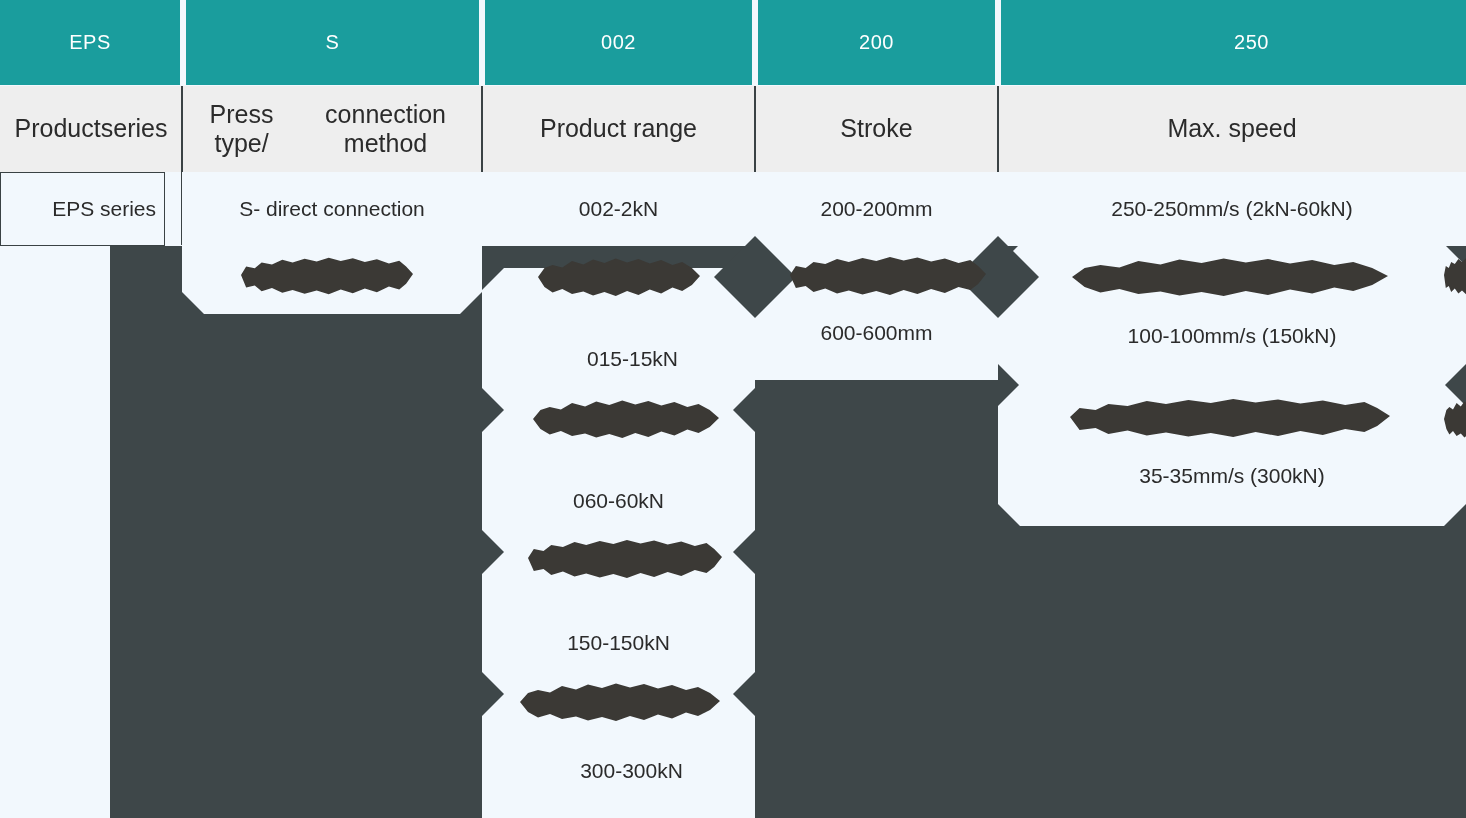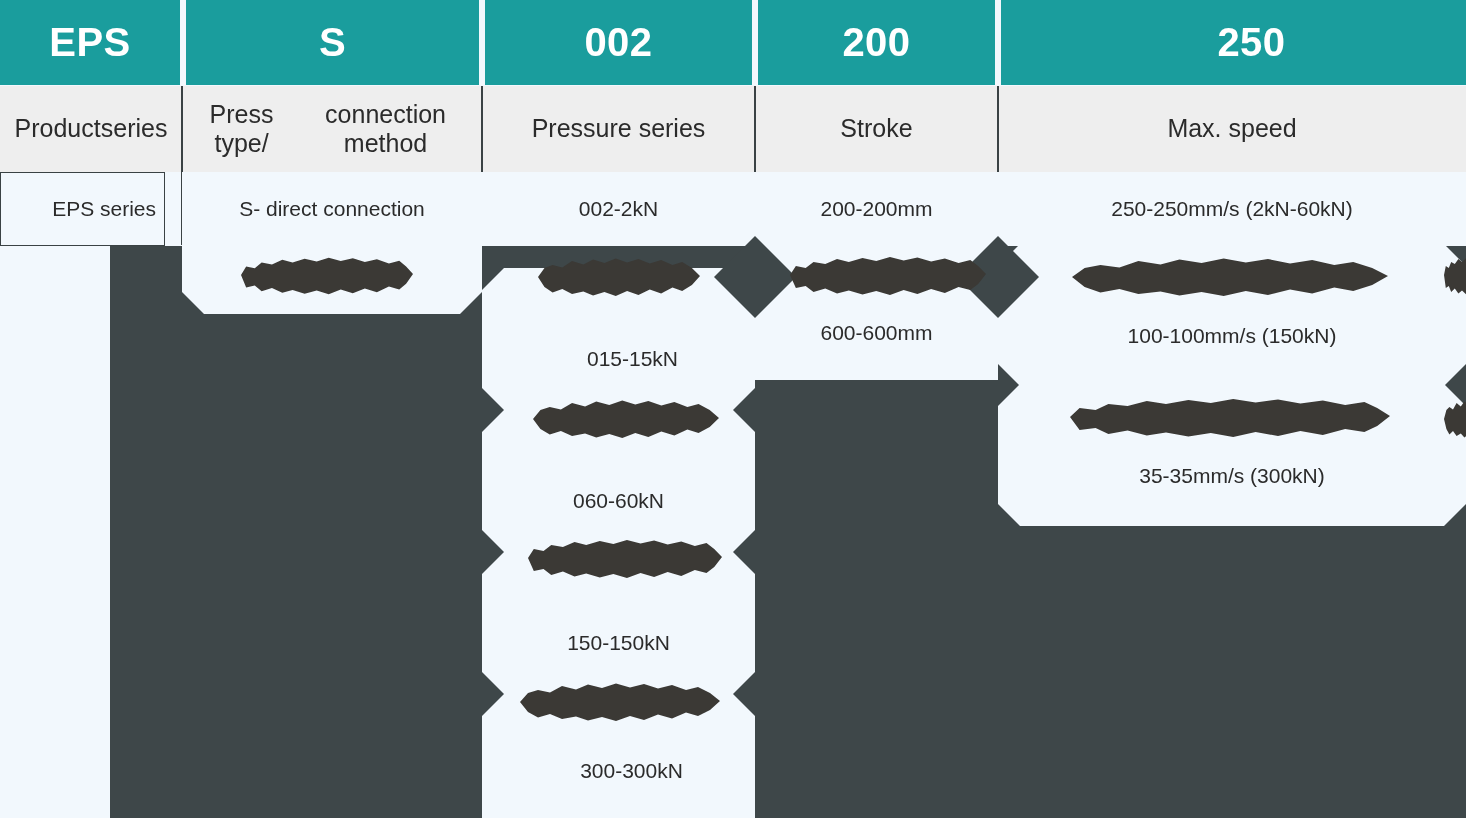--- a/index.html
+++ b/index.html
@@ -16,21 +16,21 @@
   }
 
   
   .dark-fill { position: absolute; background: #3e4749; }
 
   
   .teal-band { position: absolute; top: 0; height: 85px; background: #1a9d9d; }
   .teal-band .code {
     position: absolute; left: 0; right: 0; top: 0; bottom: 0;
     display: flex; align-items: center; justify-content: center;
-    color: #ffffff; font-size: 40px; font-weight: bold; letter-spacing: .5px;
+    color: #ffffff; font-size: 20px; font-weight: normal; letter-spacing: .5px;
   }
 
   
   .gray-band { position: absolute; top: 86px; height: 86px; background: #eeeeee; }
   .gray-band .label {
     position: absolute; left: 0; right: 0; top: 0; bottom: 0;
     display: flex; align-items: center; justify-content: center;
     text-align: center; color: #2b2b2b; font-size: 25px; line-height: 1.18;
     padding: 0 6px;
   }
@@ -127,21 +127,21 @@
     </span>
   </div>
   <div class="gray-band" style="left:182px; width:300px;">
     <span class="label">
       <span>Press type/</span>
         <br>
       <span>connection method</span>
     </span>
   </div>
   <div class="gray-band" style="left:482px; width:273px;">
-    <span class="label">Pressure series</span>
+    <span class="label">Product range</span>
   </div>
   <div class="gray-band" style="left:755px; width:243px;">
     <span class="label">Stroke</span>
   </div>
   <div class="gray-band" style="left:998px; width:468px;">
     <span class="label">Max. speed</span>
   </div>
 
   <div class="hairline" style="left:181px; top:86px; height:159px;"></div>
   <div class="hairline" style="left:481px; top:86px; height:159px;"></div>

